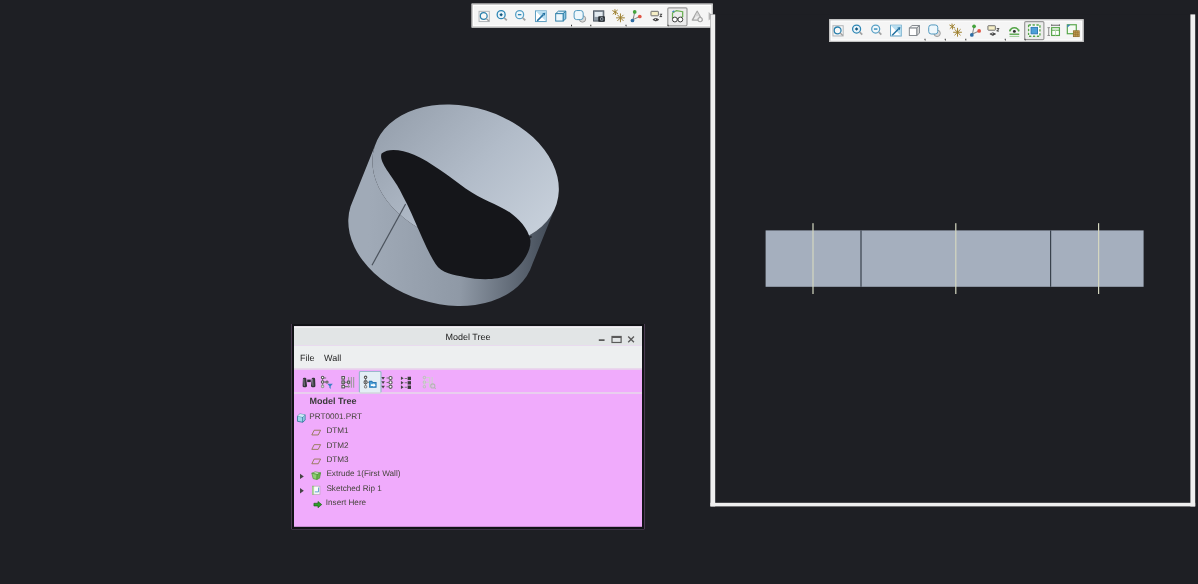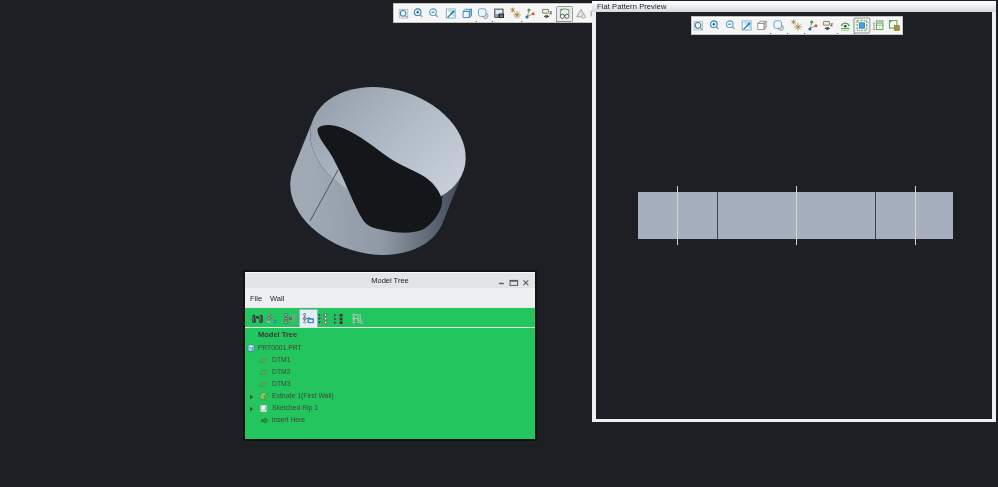--- a/index.html
+++ b/index.html
@@ -14,21 +14,21 @@
   background:linear-gradient(#ffffff,#e9ebec 55%,#d7d9db); color:#1c1c1c;
   font-size:7.5px; line-height:11px; padding-left:5px; letter-spacing:0.1px; }
 #fpbody { position:absolute; left:0; top:12px; width:100%; height:410px;
   background:#1e1f24; border-left:4px solid #efefef; border-right:4px solid #efefef; border-bottom:3px solid #efefef; }
 
 #strip { position:absolute; left:638px; top:192px; width:315px; height:47px; background:#a5afbe; z-index:3; }
 .seg { position:absolute; top:0; width:1px; height:47px; background:#39424d; }
 .bend { position:absolute; top:-6px; width:1px; height:59px; background:#d5d7c0; z-index:3; }
 
 #mtwin { position:absolute; left:243px; top:270px; width:294px; height:171px; z-index:4;
-  background:#22c55e; border:2px solid #111216; }
+  background:#f0abfc; border:2px solid #111216; }
 #mttitle { position:absolute; left:0; top:0; width:100%; height:16px; border-top:1px solid #f8f9f9; background:#e2e5e6;
   font-size:7.5px; color:#1c1c1c; text-align:center; line-height:16px; }
 #mtmenu { position:absolute; left:0; top:16px; width:100%; height:19px; background:#edeff0;
   font-size:7.5px; color:#262626; }
 #mtmenu span { position:absolute; top:6px; }
 .mthdr { position:absolute; left:13px; top:58px; font-size:7.5px; font-weight:bold; color:#3a3a3a; }
 .trow { position:absolute; font-size:6.8px; color:#45443b; white-space:nowrap; }
 </style>
 </head>
 <body>
@@ -267,21 +267,20 @@
     <use href="#i-ghost" x="180.5" y="3" width="13" height="13"></use>
     <path d="M196.5,6 l4,3.5 l-4,3.5 Z" fill="#b5b5b5"></path>
     <text x="81" y="17.5" font-size="9" fill="#333">,</text>
     <text x="97" y="17.5" font-size="9" fill="#333">,</text>
     <text x="126.5" y="17.5" font-size="9" fill="#333">,</text>
     <text x="161.5" y="17.5" font-size="9" fill="#333">,</text>
   </svg>
 </div>
 
 <div id="fpwin">
-  <div id="fptitle">Flat Pattern Preview</div>
   <div id="fpbody"></div>
 </div>
 <div class="tbar" style="left:691px; top:16px; width:212px; height:19px; z-index:3">
   <svg width="210" height="17" style="position:absolute;left:0;top:0">
     <rect x="161.9" y="1" width="16" height="15" fill="#ececec" stroke="#9a9a9a" rx="1"></rect>
     <use href="#i-zoombox" x="0.9" y="2" width="13" height="13"></use>
     <use href="#i-zoomin" x="16.3" y="2" width="13" height="13"></use>
     <use href="#i-zoomout" x="32.2" y="2" width="13" height="13"></use>
     <use href="#i-repaint" x="48.1" y="2" width="13" height="13"></use>
     <use href="#i-cubewhite" x="63.5" y="2" width="13" height="13"></use>

